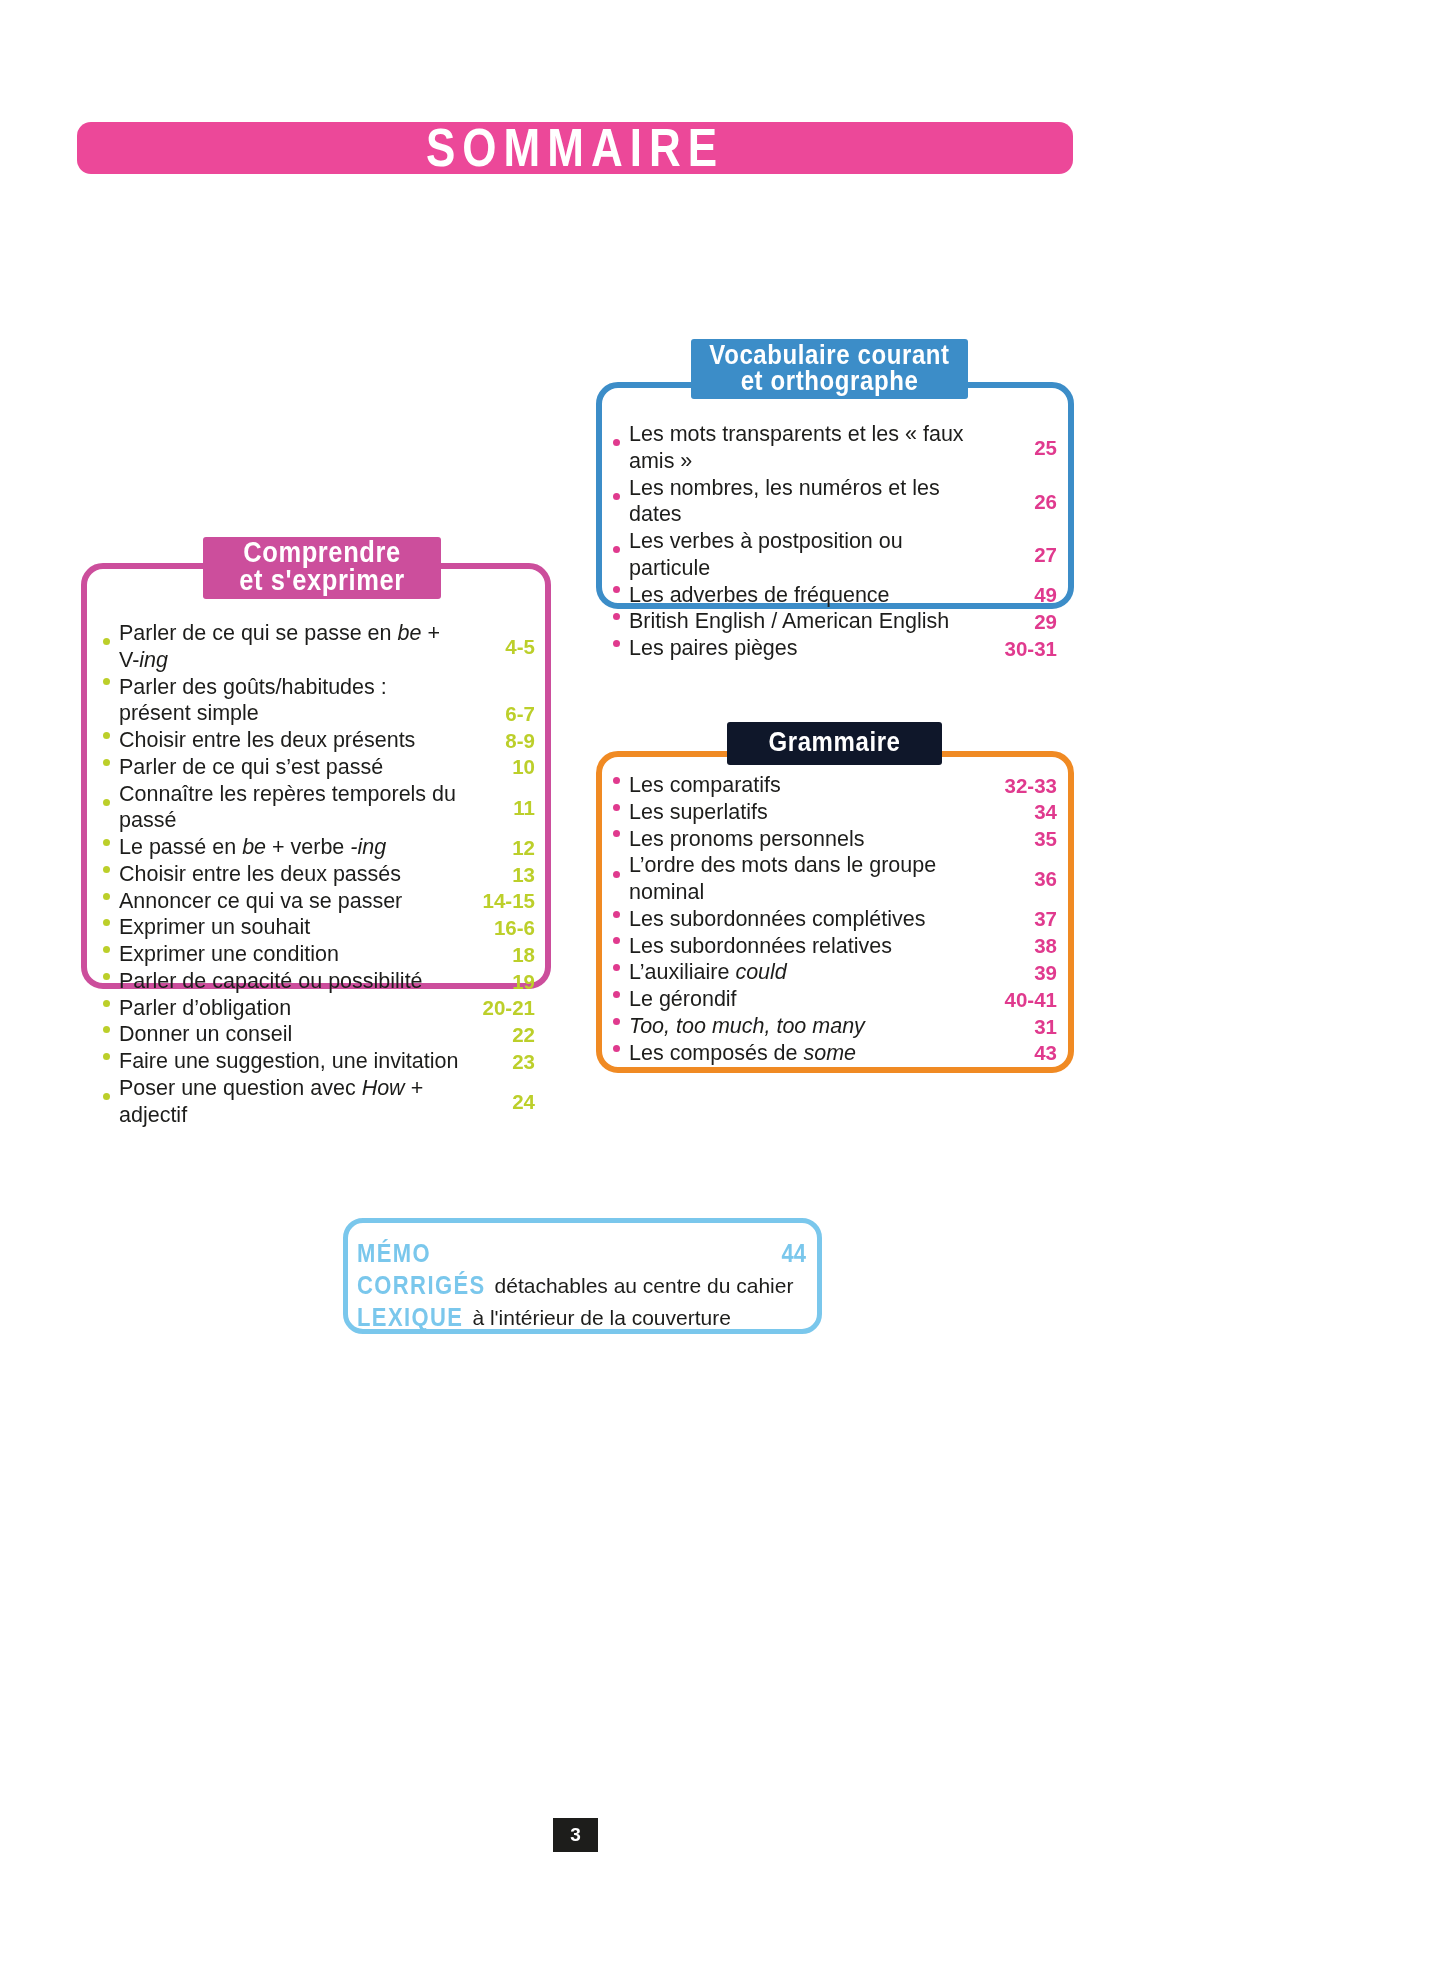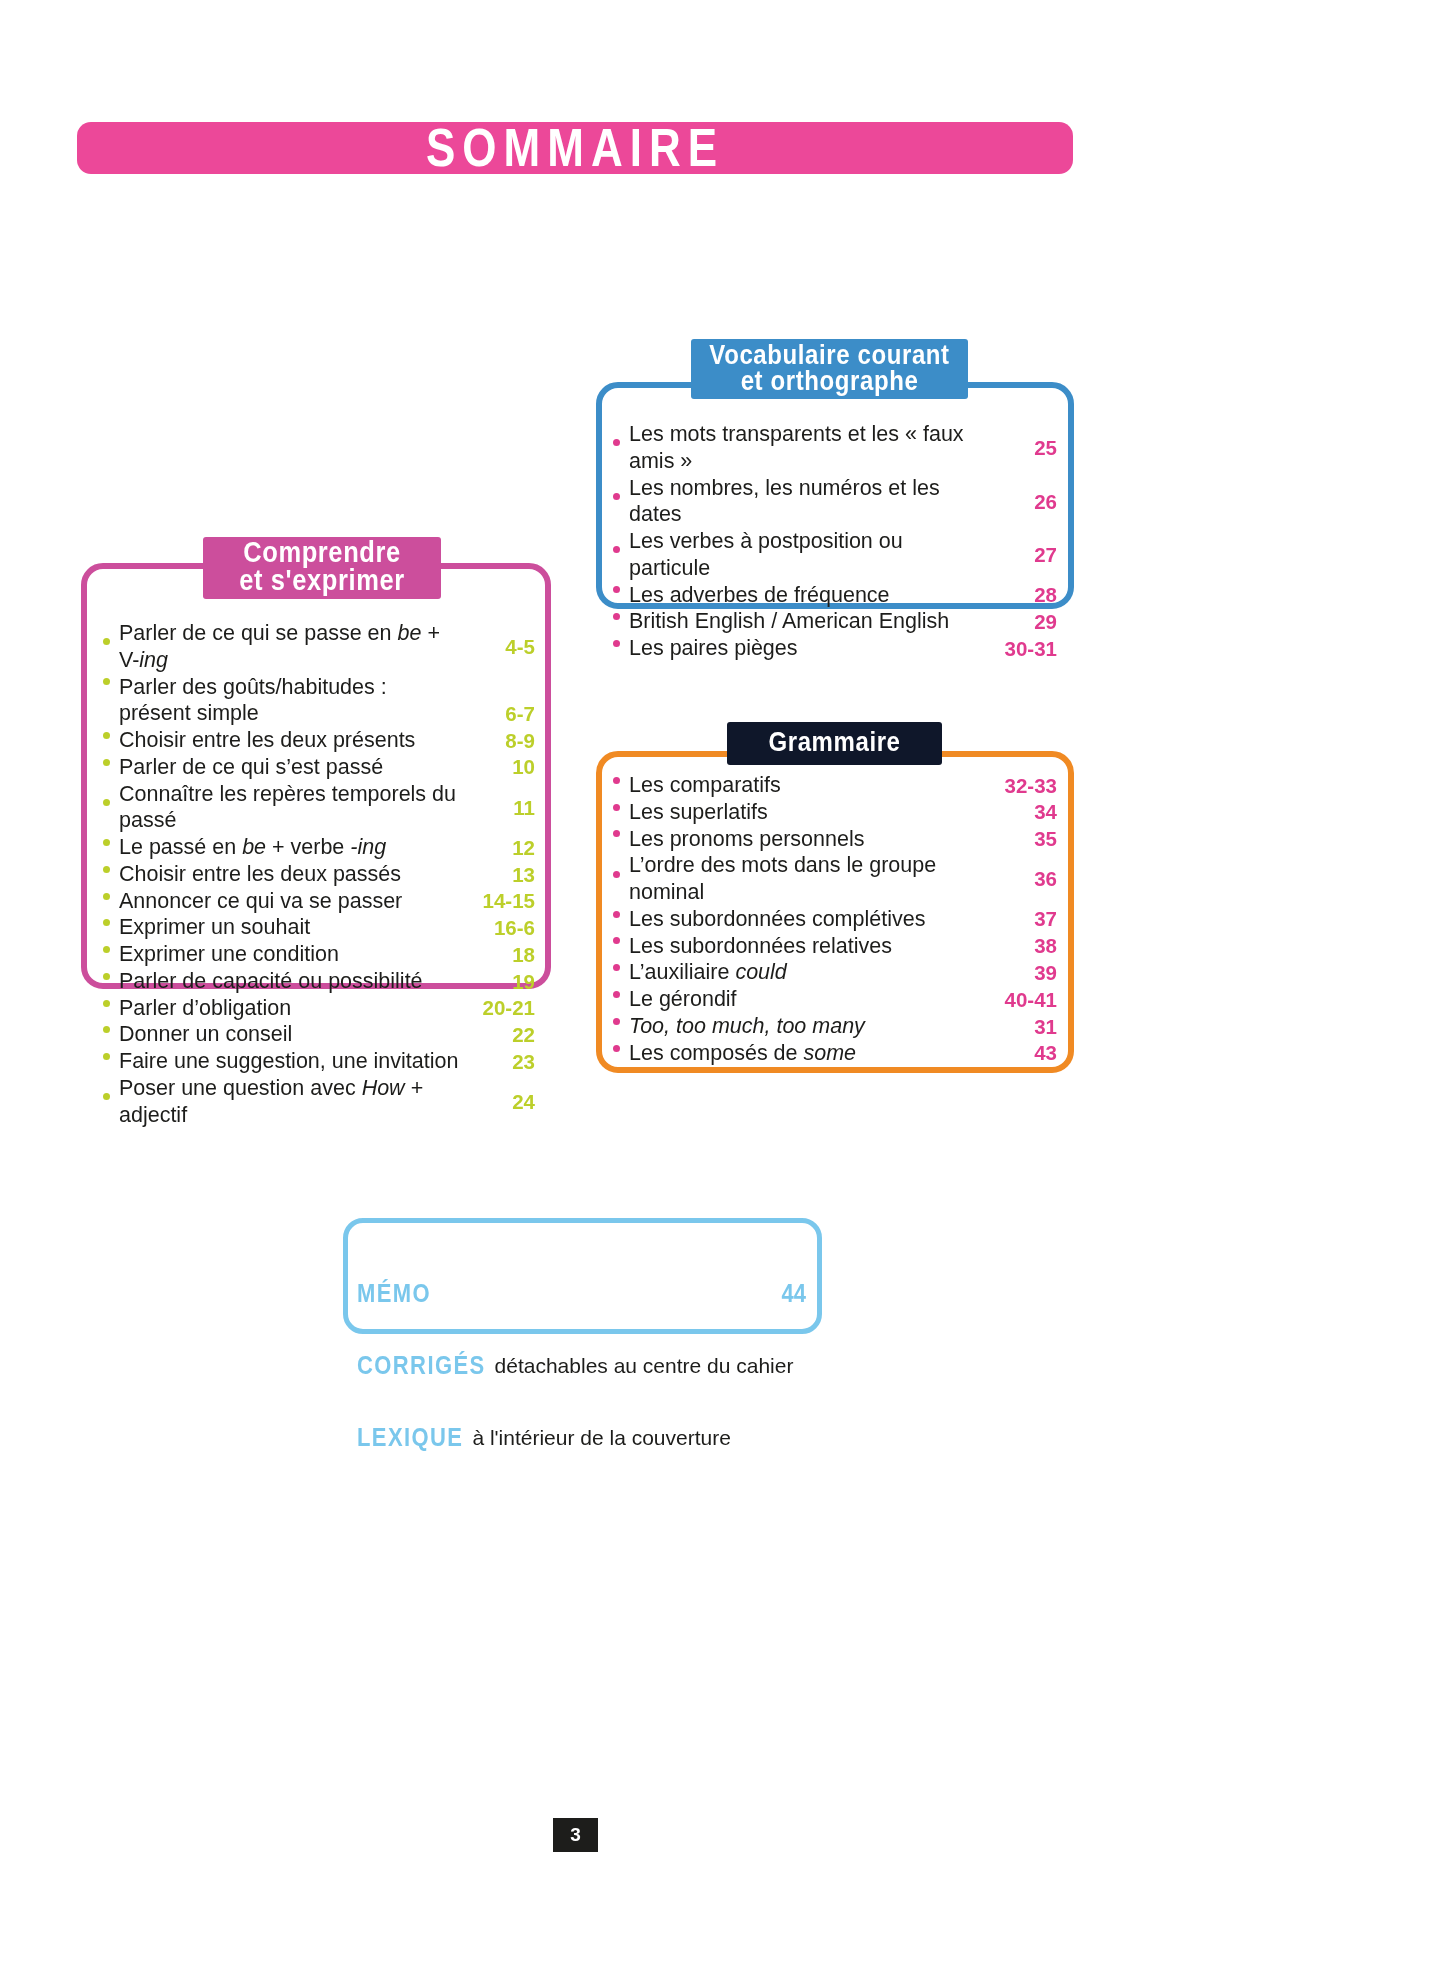--- a/index.html
+++ b/index.html
@@ -146,21 +146,20 @@
   .memo-key{
     color:#7ac7ec;font-weight:bold;font-size:22px;
     letter-spacing:1.4px;
     flex:0 0 auto;
   }
   .memo-key span{display:inline-block;transform:scaleY(1.16);}
   .memo-desc{flex:1 1 auto;padding-left:9px;}
   .memo-num{
     flex:0 0 auto;color:#7ac7ec;font-weight:bold;font-size:22px;
     text-align:left;
-    margin-top:40px;
   }
   .memo-num span{display:inline-block;transform:scaleY(1.16);}
 
   
   .page-badge{
     position:absolute;
     left:553px; top:1818px;
     width:45px;height:34px;
     background:#1d1d1b;
     color:#ffffff;
@@ -280,21 +279,21 @@
       <span class="toc-page">26</span>
     </li>
     <li class="toc-row">
       <span class="toc-bullet"></span>
       <span class="toc-label">Les verbes à postposition ou particule</span>
       <span class="toc-page">27</span>
     </li>
     <li class="toc-row">
       <span class="toc-bullet"></span>
       <span class="toc-label">Les adverbes de fréquence</span>
-      <span class="toc-page">28</span>
+      <span class="toc-page">49</span>
     </li>
     <li class="toc-row">
       <span class="toc-bullet"></span>
       <span class="toc-label">British English / American English</span>
       <span class="toc-page">29</span>
     </li>
     <li class="toc-row">
       <span class="toc-bullet"></span>
       <span class="toc-label">Les paires pièges</span>
       <span class="toc-page">30-31</span>

